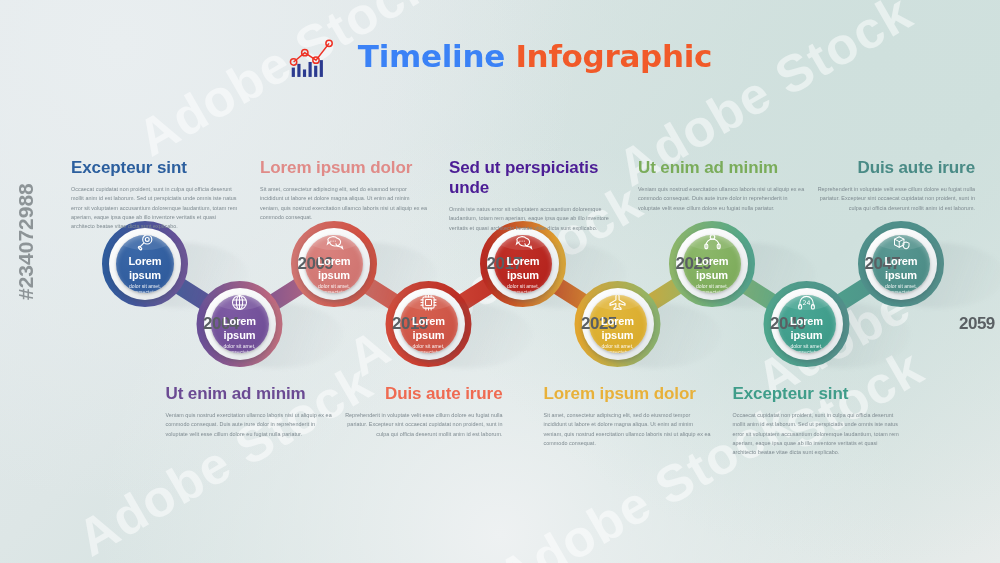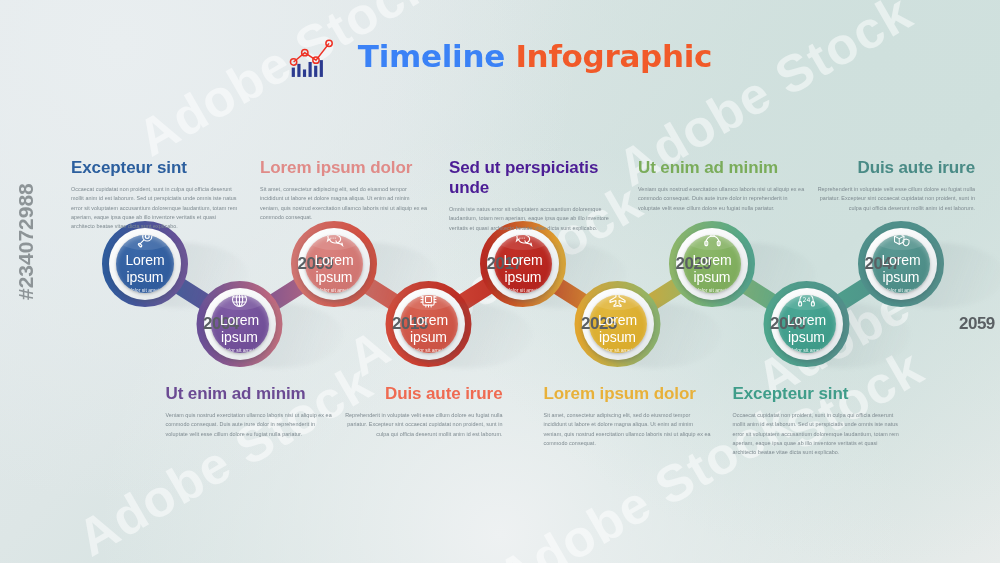--- a/index.html
+++ b/index.html
@@ -59,21 +59,21 @@
   .node .inner{position:absolute;inset:14px;border-radius:50%;
     display:flex;flex-direction:column;align-items:center;justify-content:center;
     box-shadow:inset 0 2px 5px rgba(255,255,255,0.30), 0 1px 3px rgba(0,0,0,0.25);
     overflow:hidden;}
   .node .inner:after{content:"";position:absolute;left:-10%;top:-45%;
     width:120%;height:70%;border-radius:50%;
     background:rgba(255,255,255,0.10);}
   .icon{width:21px;height:21px;margin-bottom:2px;position:relative;z-index:2;}
   .icon svg{display:block;width:100%;height:100%;}
   .cap{position:relative;z-index:2;text-align:center;color:#fff;line-height:1.25;}
-  .cap .l1{font-size:14px;font-weight:normal;display:block;letter-spacing:-0.1px;}
+  .cap .l1{font-size:11px;font-weight:bold;display:block;letter-spacing:-0.1px;}
   .cap .l2{font-size:5.1px;display:block;opacity:.92;}
   .shadow{position:absolute;border-radius:50%;
     background:linear-gradient(110deg,rgba(120,135,140,0.22),rgba(120,135,140,0));
     filter:blur(2px);}
 </style>
 </head>
 <body>
 
 <div class="stage">
 

